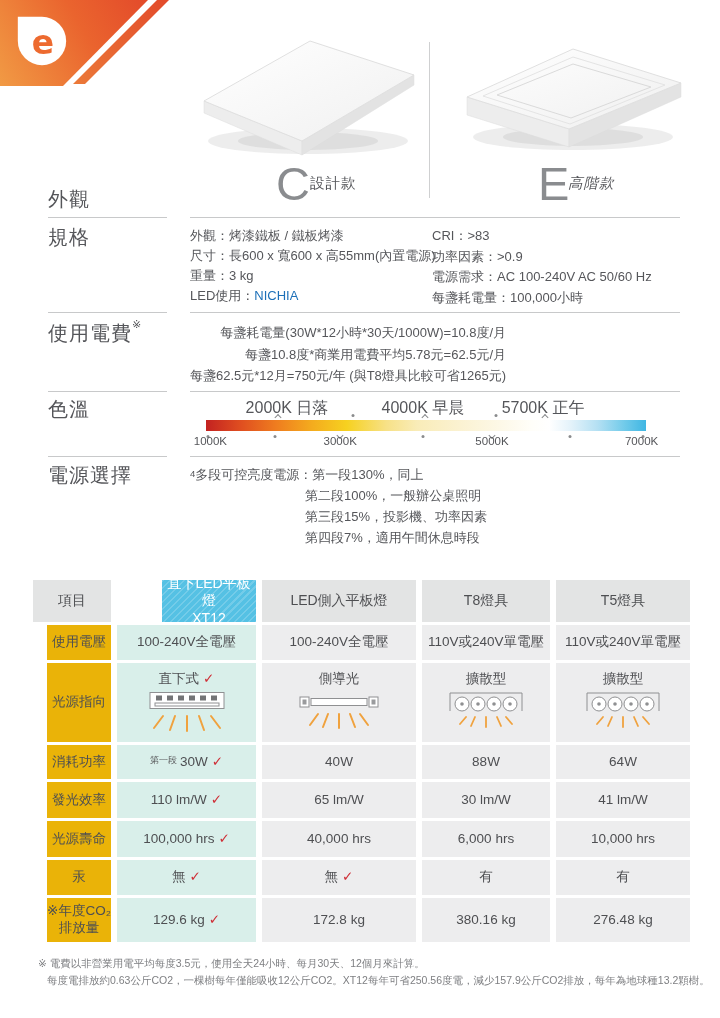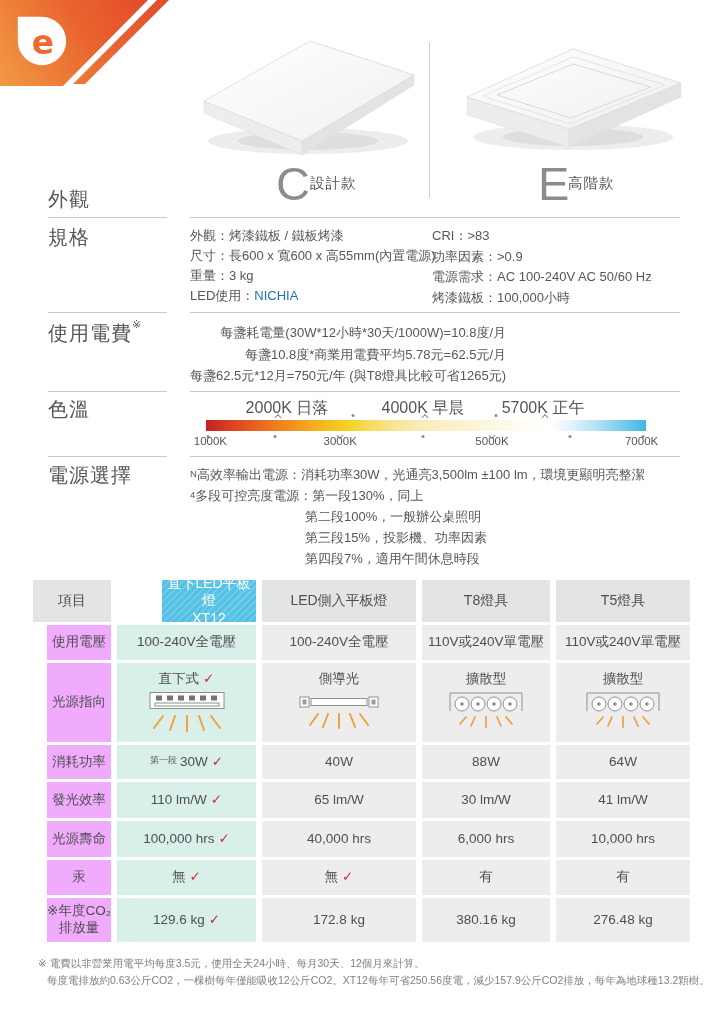--- a/index.html
+++ b/index.html
@@ -57,21 +57,21 @@
   
   #cmp-table{position:absolute;left:33px;top:580px;display:grid;
     grid-template-columns:78px 139px 154px 128px 134px;
     grid-template-rows:42px 35px 79px 34px 36px 36px 35px 44px;
     column-gap:6px;row-gap:3px;}
   .cell{display:flex;flex-direction:column;align-items:center;justify-content:center;
     font-size:13.5px;color:#4e4f52;text-align:center;line-height:1.25;}
   .cell.head{background:#e3e4e4;font-size:14px;}
   .cell.head.hl{color:#fff;background:#55c1e4;
     background-image:repeating-linear-gradient(135deg,rgba(255,255,255,.18) 0 1.5px,rgba(255,255,255,0) 1.5px 5px);margin-left:45px;}
-  .cell.rowlabel{background:#f0abfc;margin-left:14px;}
+  .cell.rowlabel{background:#eab308;margin-left:14px;}
   .cell.data{background:#ededee;}
   .cell.data.mint{background:#d9efea;}
   .check{color:#cf3038;font-weight:bold;margin-left:4px;}
   .prefix{font-size:9px;color:#58595b;margin-right:3px;position:relative;top:-3px;}
   .cellline{white-space:nowrap;}
   .iconwrap{margin-top:3px;line-height:0;}
 
   
   .footnote{position:absolute;font-size:10.5px;color:#7e7f82;white-space:nowrap;}
 </style>
@@ -114,38 +114,38 @@
     <polygon points="12,72 118,24 226,58 114,104" fill="url(#gradE)" stroke="#e0e0e0"></polygon>
     <polygon points="28,71 118,32 210,60 115,99" fill="none" stroke="#e4e4e4"></polygon>
     <polygon points="42,70 118,39 196,62 116,93" fill="none" stroke="#dadada"></polygon>
   </svg>
 
   <div class="divider-v"></div>
 
   <span class="cap-letter" style="left:276px;top:160px;">C</span>
   <span class="cap-label" style="left:310px;top:174px;">設計款</span>
   <span class="cap-letter" style="left:538px;top:160px;">E</span>
-  <span class="cap-label" style="left:568px;top:174px;">高階款</span>
+  <span class="cap-label" style="left:568px;top:174px;font-style:italic;">高階款</span>
 
   <div class="sec-label" style="top:186px;">外觀</div>
   <div class="rule lab" style="top:217px;"></div>
   <div class="rule con" style="top:217px;"></div>
 
   <div class="sec-label" style="top:224px;">規格</div>
   <div class="specs-left">
     <div class="txtline">外觀：烤漆鐵板 / 鐵板烤漆</div>
     <div class="txtline">尺寸：長600 x 寬600 x 高55mm(內置電源)</div>
     <div class="txtline">重量：3 kg</div>
     <div class="txtline"><span>LED使用：</span><span class="led-brand">NICHIA</span></div>
   </div>
   <div class="specs-right">
     <div class="txtline">CRI：&gt;83</div>
     <div class="txtline">功率因素：&gt;0.9</div>
     <div class="txtline">電源需求：AC 100-240V  AC 50/60 Hz</div>
-    <div class="txtline">烤漆鐵板：100,000小時</div>
+    <div class="txtline">每盞耗電量：100,000小時</div>
   </div>
   <div class="rule lab" style="top:312px;"></div>
   <div class="rule con" style="top:312px;"></div>
 
   <div class="sec-label" style="top:320px;"><span>使用電費</span><span class="sec-sup">※</span></div>
   <div class="cost-lines">
     <div class="txtline">每盞耗電量(30W*12小時*30天/1000W)=10.8度/月</div>
     <div class="txtline">每盞10.8度*商業用電費平均5.78元=62.5元/月</div>
     <div class="txtline">每盞62.5元*12月=750元/年 (與T8燈具比較可省1265元)</div>
   </div>
@@ -173,21 +173,20 @@
     <span class="cct-botlabel" style="left:1%;">1000K</span>
     <span class="cct-botlabel" style="left:30.5%;">3000K</span>
     <span class="cct-botlabel" style="left:65%;">5000K</span>
     <span class="cct-botlabel" style="left:99%;text-align:right;">7000K</span>
   </div>
   <div class="rule lab" style="top:456px;"></div>
   <div class="rule con" style="top:456px;"></div>
 
   <div class="sec-label" style="top:462px;">電源選擇</div>
   <div class="power-lines">
-    <div class="txtline"><sup class="pw-sup">N</sup><span>高效率輸出電源：消耗功率30W，光通亮3,500lm ±100 lm，環境更顯明亮整潔</span></div>
     <div class="txtline"><sup class="pw-sup">4</sup><span>多段可控亮度電源：第一段130%，同上</span></div>
     <div class="txtline indent">第二段100%，一般辦公桌照明</div>
     <div class="txtline indent">第三段15%，投影機、功率因素</div>
     <div class="txtline indent">第四段7%，適用午間休息時段</div>
   </div>
 
   <div id="cmp-table">
       <div class="cell head">
         <div>項目</div>
       </div>

